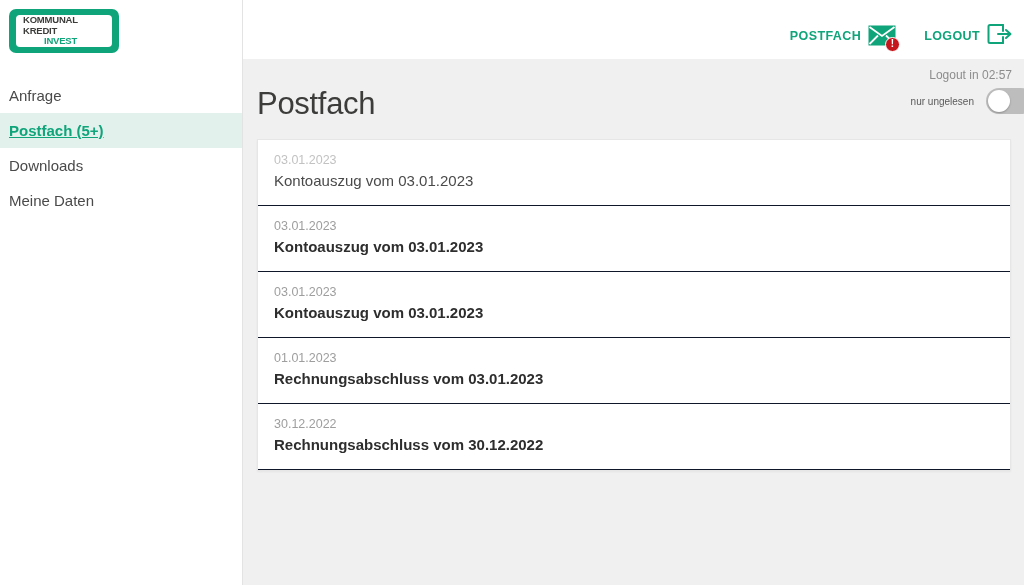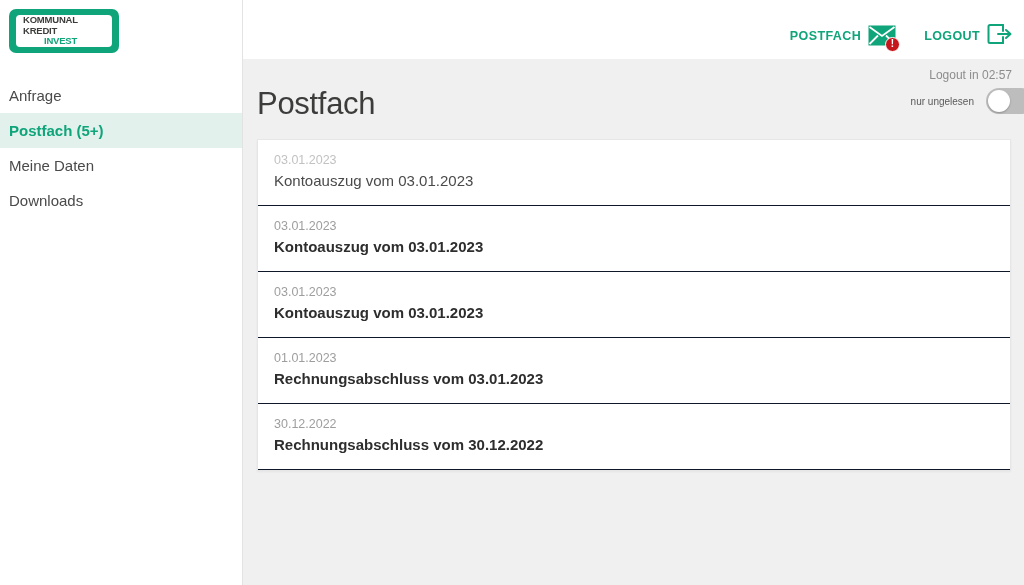--- a/index.html
+++ b/index.html
@@ -50,20 +50,21 @@
     display: flex; align-items: center;
     padding-left: 9px;
     font-size: 15px;
     color: #4a4a4a;
     cursor: pointer;
   }
   .nav-item.active {
     background: #e3f1ec;
     color: #0fa47a;
     font-weight: bold;
+    text-decoration: underline;
   }
 
   
   .right { flex: 1 1 auto; position: relative; height: 585px; background: #4c1d95; margin-top: 12px; }
 
   .topbar {
     position: absolute; top: 0; left: 0; right: 0;
     height: 47px;
     background: #ffffff;
     display: flex; align-items: center; justify-content: flex-end;
@@ -166,24 +167,24 @@
     </div>
 
     <nav class="nav">
       <div class="nav-item">
         <span>Anfrage</span>
       </div>
       <div class="nav-item active">
         <span>Postfach (5+)</span>
       </div>
       <div class="nav-item">
+        <span>Downloads</span>
+      </div>
+      <div class="nav-item">
         <span>Meine Daten</span>
-      </div>
-      <div class="nav-item">
-        <span>Downloads</span>
       </div>
     </nav>
   </aside>
 
   <section class="right">
 
     <div class="topbar">
 
       <div class="top-link">
         <span>POSTFACH</span>

